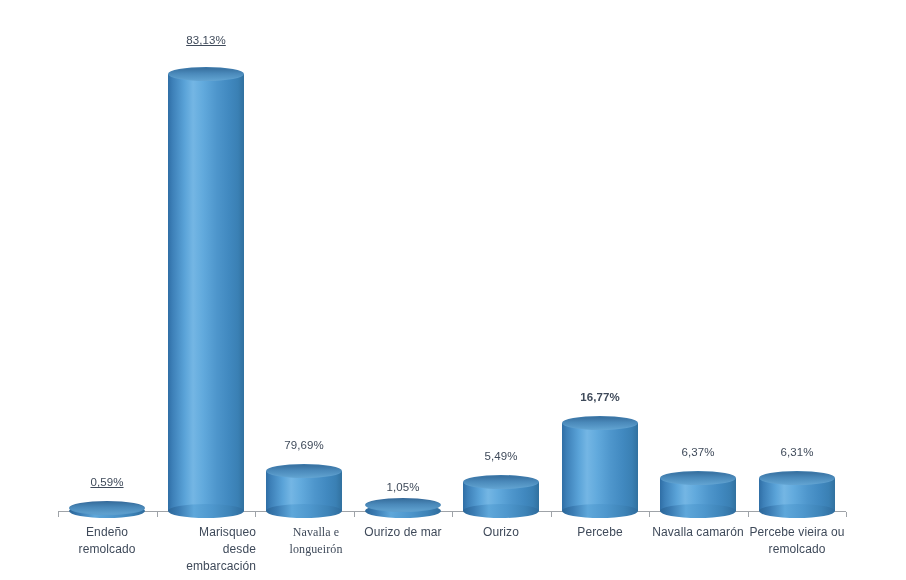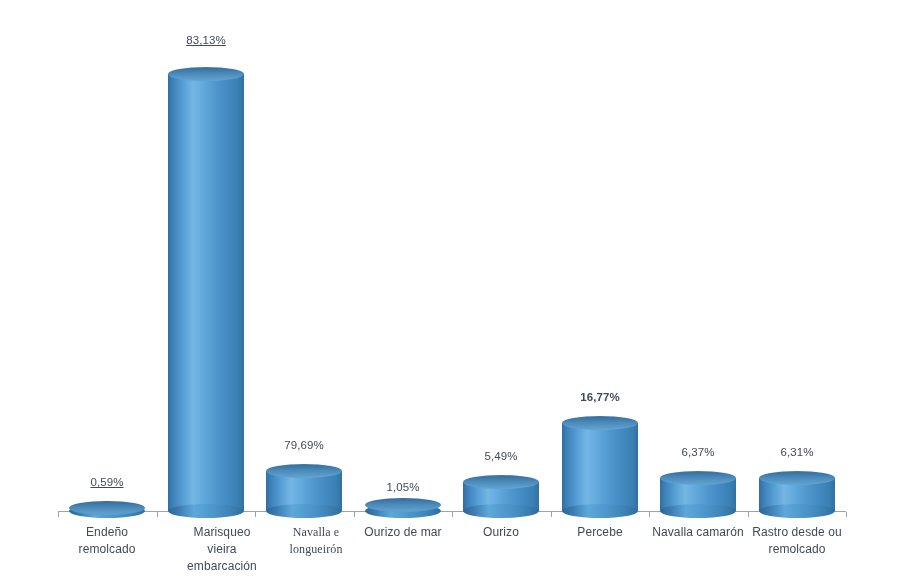--- a/index.html
+++ b/index.html
@@ -217,41 +217,41 @@
         <div class="data-label" style="left: 550px; width: 100px; top: 391px; font-weight: bold;">16,77%</div>
         <div class="data-label" style="left: 648px; width: 100px; top: 446px;">6,37%</div>
         <div class="data-label" style="left: 747px; width: 100px; top: 446px;">6,31%</div>
       </div>
 
     <div id="cat-labels-layer">
         <div class="cat-label" style="left: 51px; width: 112px;">
           <div>Endeño</div>
           <div>remolcado</div>
         </div>
-        <div class="cat-label" style="left: 166px; width: 112px;">
+        <div class="cat-label" style="left: 144px; width: 112px; text-align: right;">
           <div>Marisqueo</div>
-          <div>vieira</div>
+          <div>desde</div>
           <div>embarcación</div>
         </div>
         <div class="cat-label" style="left: 260px; width: 112px; font-family: Liberation Serif, serif;">
           <div>Navalla e</div>
           <div>longueirón</div>
         </div>
         <div class="cat-label" style="left: 347px; width: 112px;">
           <div>Ourizo de mar</div>
         </div>
         <div class="cat-label" style="left: 445px; width: 112px;">
           <div>Ourizo</div>
         </div>
         <div class="cat-label" style="left: 544px; width: 112px;">
           <div>Percebe</div>
         </div>
         <div class="cat-label" style="left: 642px; width: 112px;">
           <div>Navalla camarón</div>
         </div>
         <div class="cat-label" style="left: 741px; width: 112px;">
-          <div>Rastro desde ou</div>
+          <div>Percebe vieira ou</div>
           <div>remolcado</div>
         </div>
       </div>
 
   </div>
 </div>
 
 </body></html>

